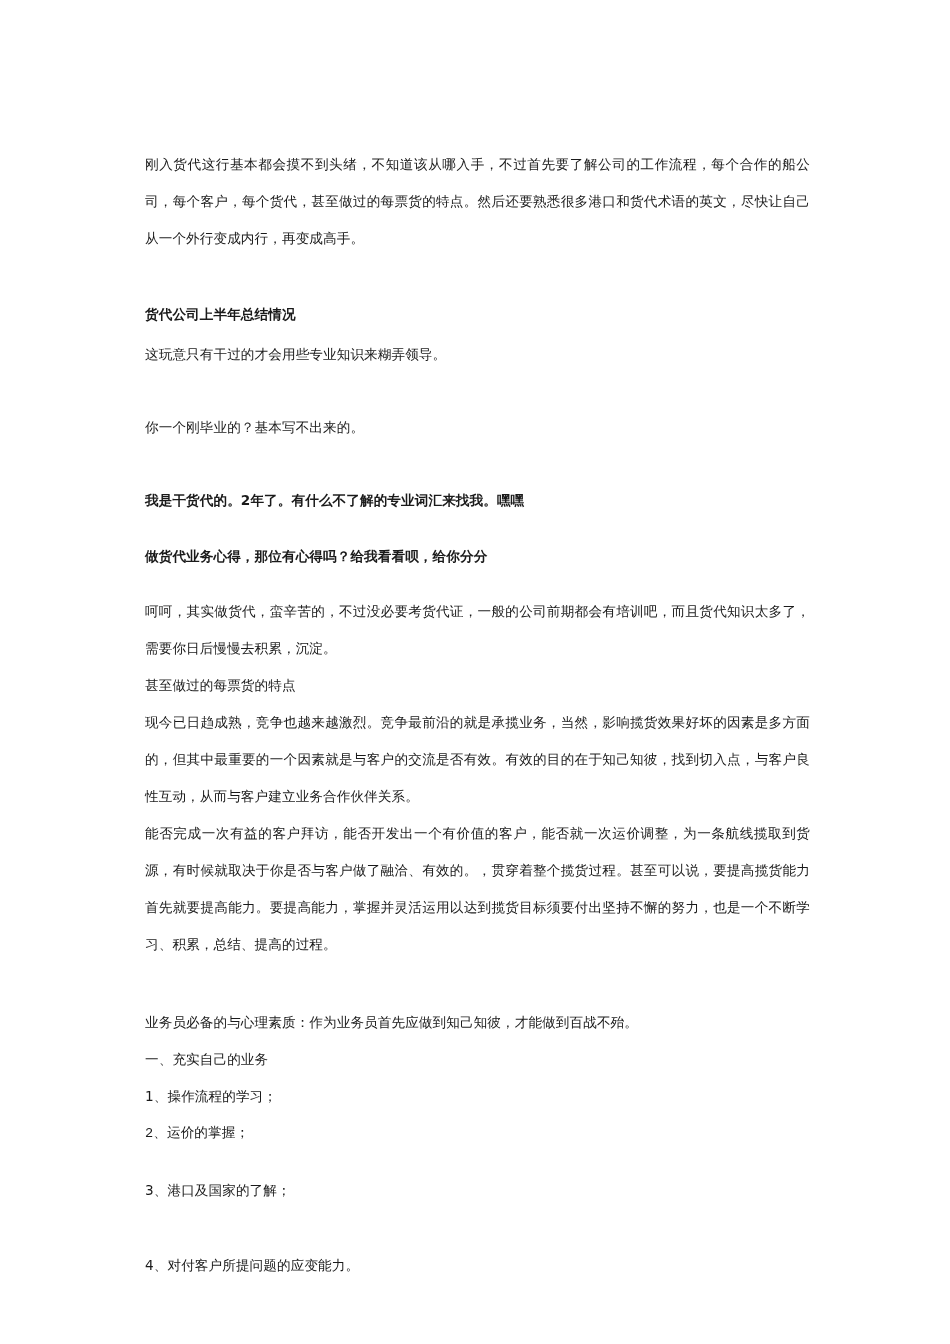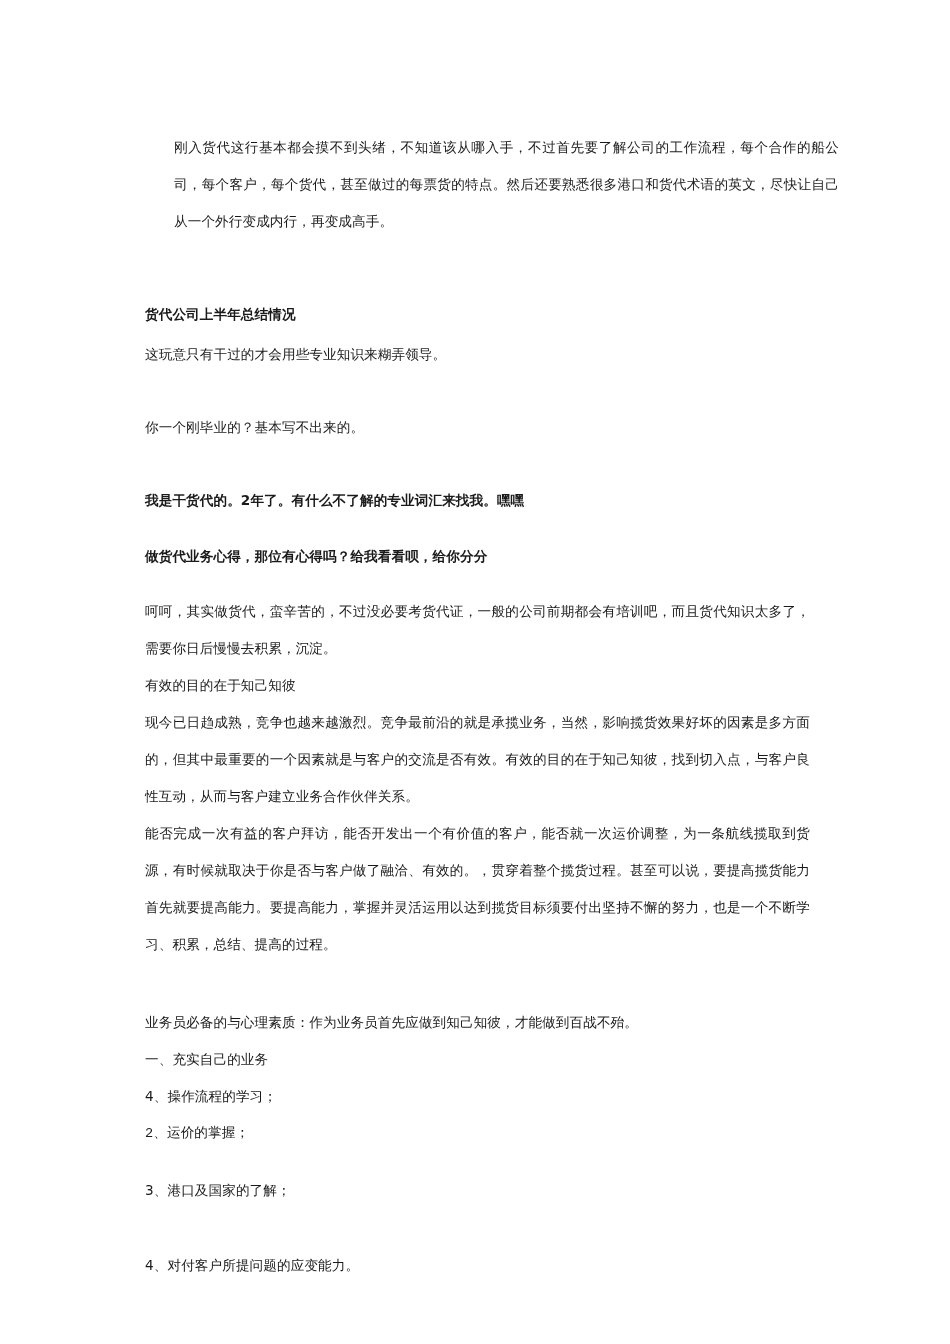--- a/index.html
+++ b/index.html
@@ -34,29 +34,29 @@
       word-break: break-all;
     }
     .bold {
       font-weight: bold;
     }
   </style>
 </head>
 <body>
 
 <div class="page">
-  <div class="blk" style="top:129px;margin-left:29px;">刚入货代这行基本都会摸不到头绪，不知道该从哪入手，不过首先要了解公司的工作流程，每个合作的船公司，每个客户，每个货代，甚至做过的每票货的特点。然后还要熟悉很多港口和货代术语的英文，尽快让自己从一个外行变成内行，再变成高手。</div>
+  <div class="blk" style="top:146px;">刚入货代这行基本都会摸不到头绪，不知道该从哪入手，不过首先要了解公司的工作流程，每个合作的船公司，每个客户，每个货代，甚至做过的每票货的特点。然后还要熟悉很多港口和货代术语的英文，尽快让自己从一个外行变成内行，再变成高手。</div>
   <div class="blk bold" style="top:296px;">货代公司上半年总结情况</div>
   <div class="blk" style="top:336px;">这玩意只有干过的才会用些专业知识来糊弄领导。</div>
   <div class="blk" style="top:409px;">你一个刚毕业的？基本写不出来的。</div>
   <div class="blk" style="top:482px;font-weight:bold;">我是干货代的。2年了。有什么不了解的专业词汇来找我。嘿嘿</div>
   <div class="blk bold" style="top:538px;">做货代业务心得，那位有心得吗？给我看看呗，给你分分</div>
   <div class="blk" style="top:593px;">呵呵，其实做货代，蛮辛苦的，不过没必要考货代证，一般的公司前期都会有培训吧，而且货代知识太多了，需要你日后慢慢去积累，沉淀。</div>
-  <div class="blk" style="top:667px;">有效的目的在于知己知彼</div>
+  <div class="blk" style="top:667px;">甚至做过的每票货的特点</div>
   <div class="blk" style="top:704px;">现今已日趋成熟，竞争也越来越激烈。竞争最前沿的就是承揽业务，当然，影响揽货效果好坏的因素是多方面的，但其中最重要的一个因素就是与客户的交流是否有效。有效的目的在于知己知彼，找到切入点，与客户良性互动，从而与客户建立业务合作伙伴关系。</div>
   <div class="blk" style="top:815px;">能否完成一次有益的客户拜访，能否开发出一个有价值的客户，能否就一次运价调整，为一条航线揽取到货源，有时候就取决于你是否与客户做了融洽、有效的。，贯穿着整个揽货过程。甚至可以说，要提高揽货能力首先就要提高能力。要提高能力，掌握并灵活运用以达到揽货目标须要付出坚持不懈的努力，也是一个不断学习、积累，总结、提高的过程。</div>
   <div class="blk" style="top:1004px;">业务员必备的与心理素质：作为业务员首先应做到知己知彼，才能做到百战不殆。</div>
   <div class="blk" style="top:1041px;">一、充实自己的业务</div>
-  <div class="blk" style="top:1078px;">4、操作流程的学习；</div>
+  <div class="blk" style="top:1078px;">1、操作流程的学习；</div>
   <div class="blk" style="top:1115px;font-family:Liberation Mono, monospace;">2、运价的掌握；</div>
   <div class="blk" style="top:1172px;">3、港口及国家的了解；</div>
   <div class="blk" style="top:1247px;">4、对付客户所提问题的应变能力。</div>
 </div>
 
 </body></html>

